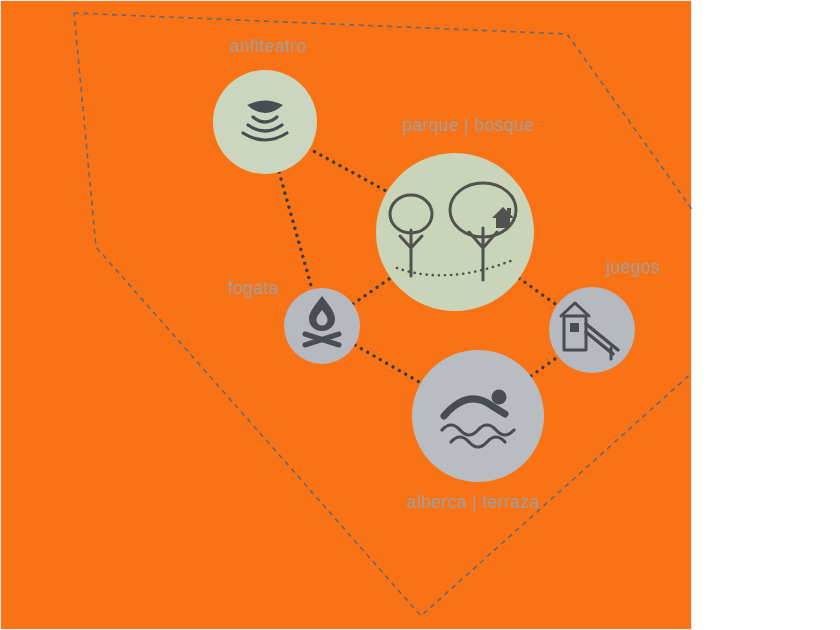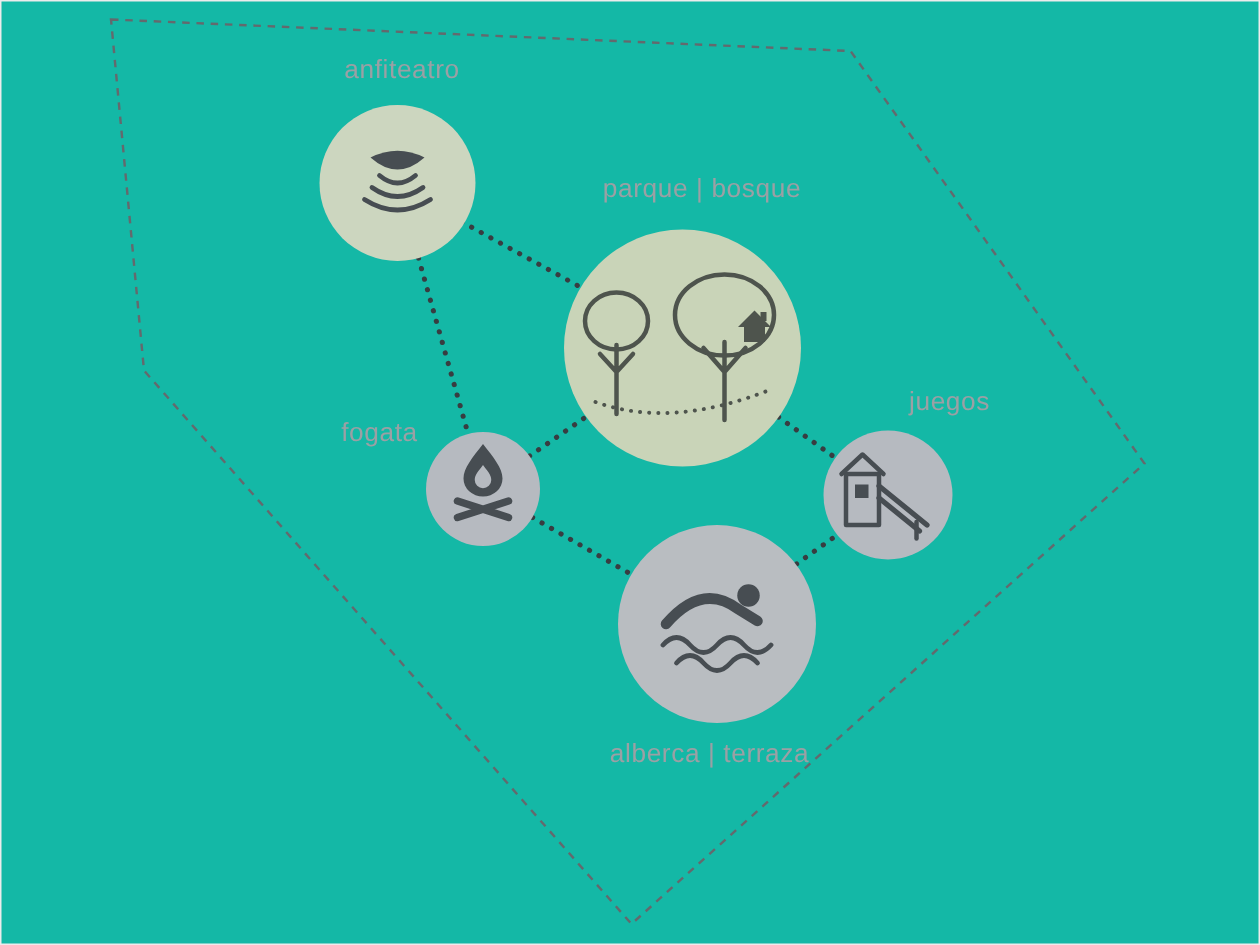--- a/index.html
+++ b/index.html
@@ -1,17 +1,17 @@
 <!DOCTYPE html>
 <html><head>
 <meta charset="utf-8">
 <style>
   html,body{margin:0;padding:0;background:#ffffff;}
   .stage{
-    width:840px;height:630px;position:relative;background:#14b8a6;
+    width:692px;height:630px;position:relative;background:#f97316;
     font-family:"Liberation Sans", sans-serif;overflow:hidden;
     box-shadow:inset 0 0 0 1px #ececec;
   }
   svg{display:block}
   .node-label{
     font-family:"Liberation Sans", sans-serif;
     font-size:17.5px;
     fill:#9ba0a4;
     letter-spacing:0.4px;
   }

